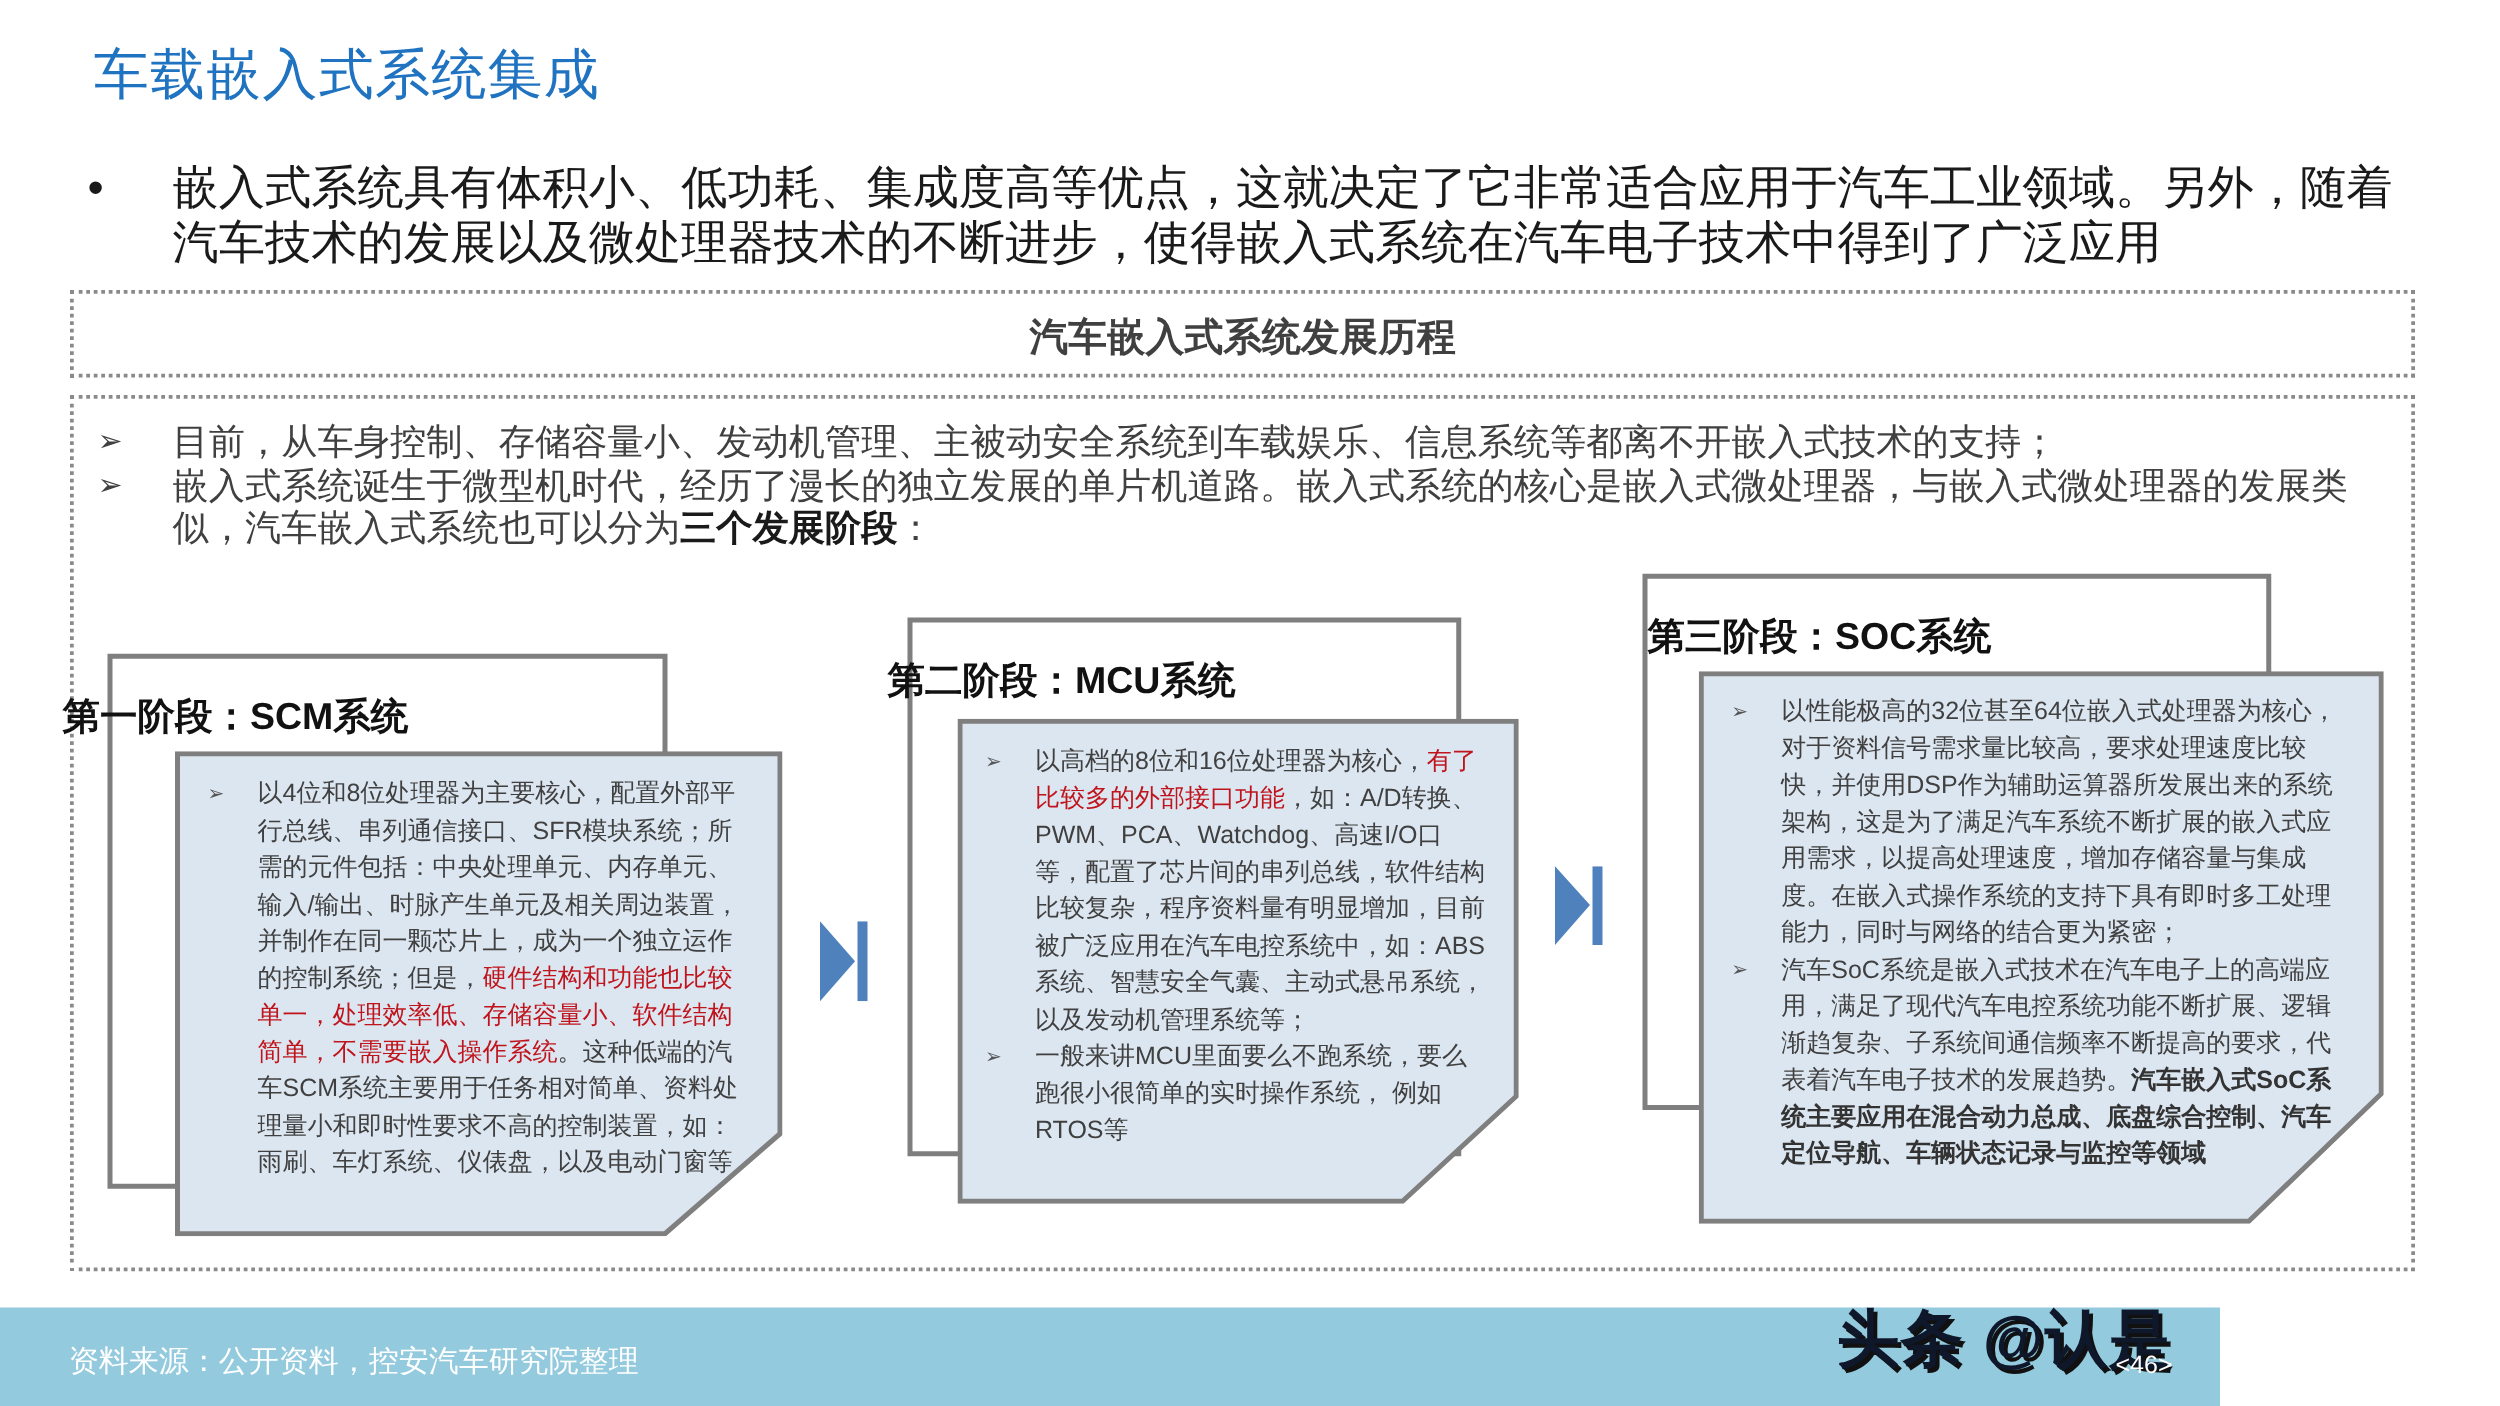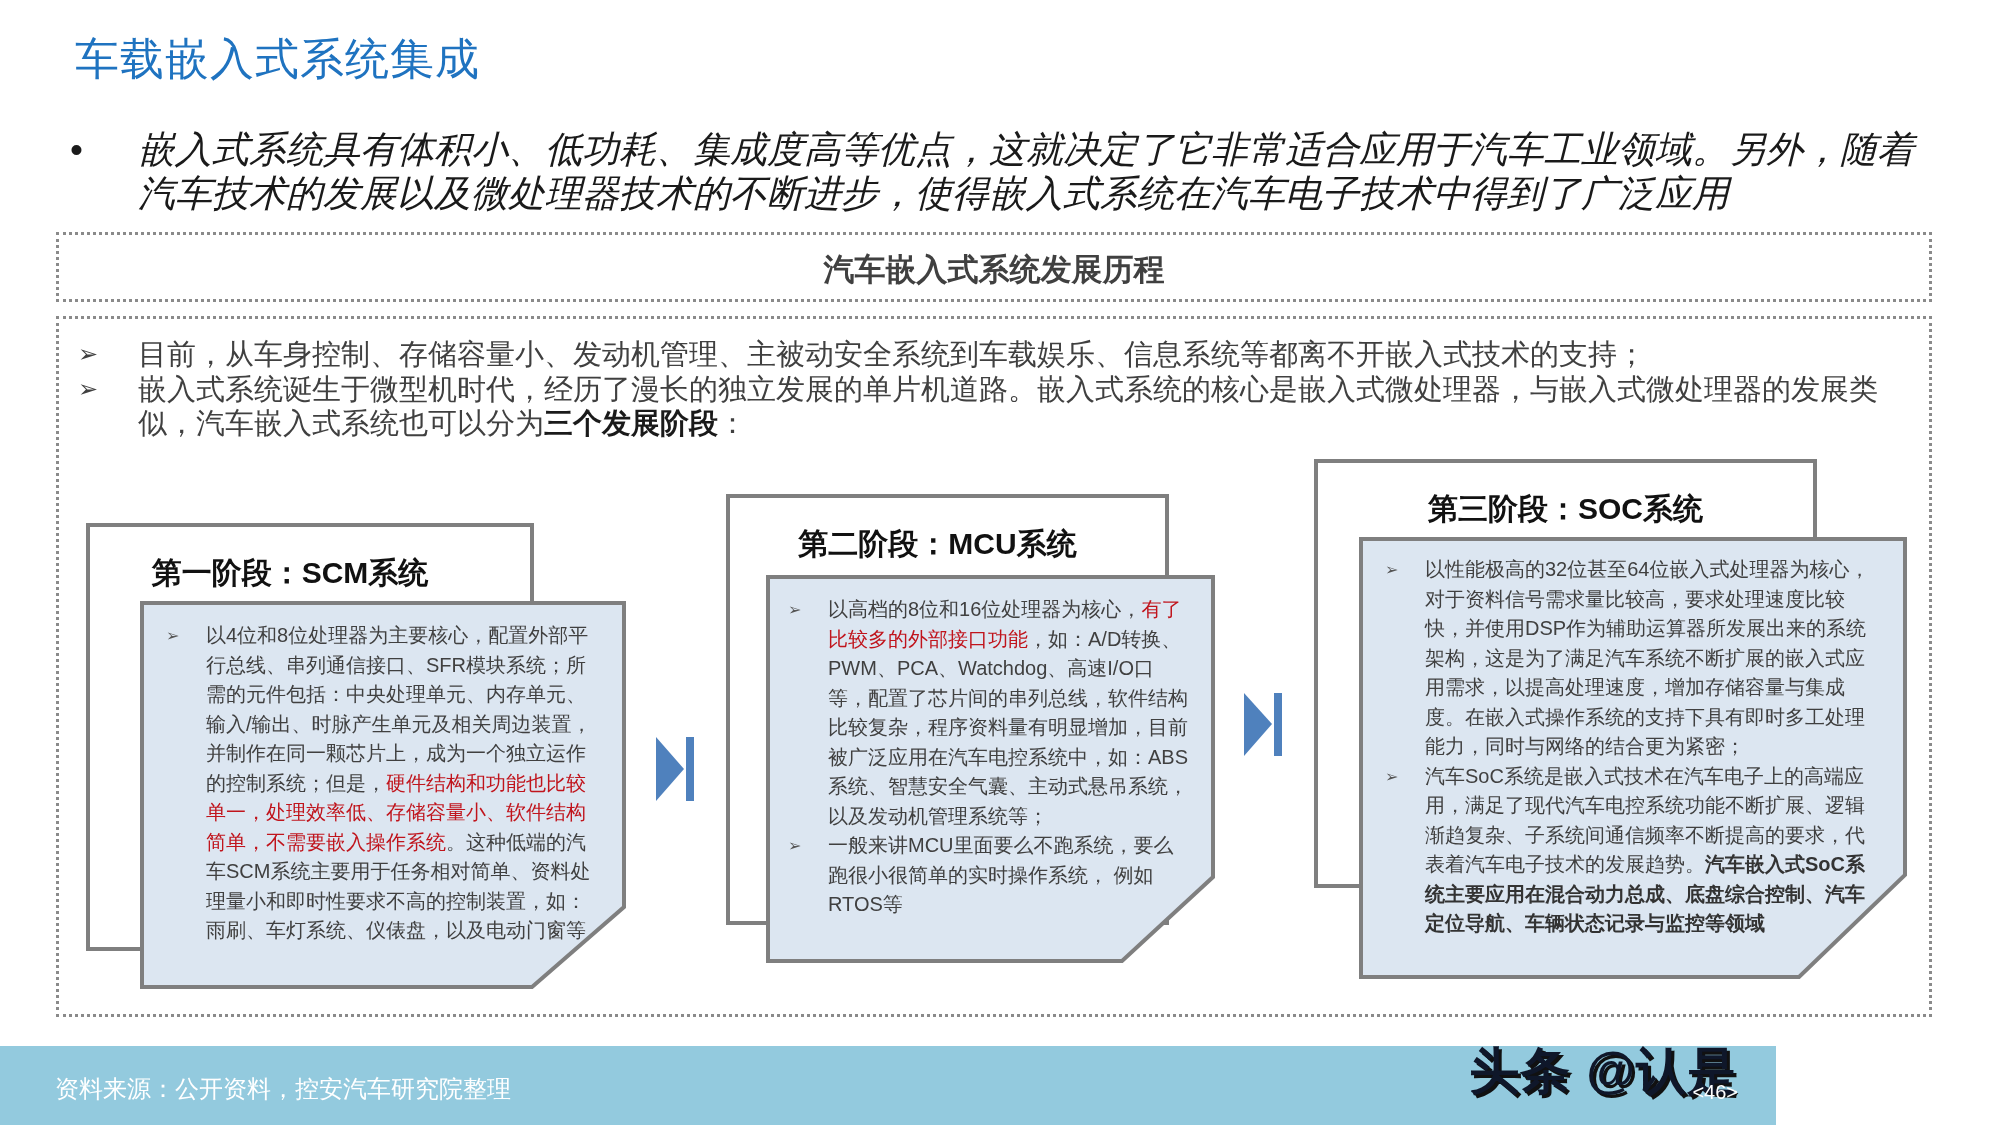--- a/index.html
+++ b/index.html
@@ -11,37 +11,37 @@
   }
   .abs { position:absolute; }
   #page-title {
     left:75px; top:30px; font-size:44px; font-weight:normal; color:#1f73c0;
     letter-spacing:1px; white-space:nowrap;
   }
   #intro {
     left:70px; top:128px; width:1880px; font-size:37px; line-height:44px; color:#1a1a1a;
   }
   #intro .dot { position:absolute; left:0; top:0; width:40px; }
-  #intro .txt { margin-left:68px;font-style:italic; }
+  #intro .txt { margin-left:68px; }
   .dashbox {
     border:3px dotted #8a8a8a; box-sizing:border-box;
   }
   #hdr-box { left:56px; top:232px; width:1876px; height:70px; }
   #hdr-title {
     position:absolute; left:0; right:0; top:14px; text-align:center;
     font-size:31px; font-weight:bold; color:#404040;
   }
   #main-box { left:56px; top:316px; width:1876px; height:701px; }
   .sub { position:absolute; left:78px; font-size:29px; line-height:34px; color:#404040; }
   .sub .arr { position:absolute; left:0; top:0; font-size:24px; color:#404040; }
   .sub .t { margin-left:60px; display:block; }
   .sub b { color:#1a1a1a; }
   .outer { position:absolute; background:#fff; border:4px solid #7f7f7f; box-sizing:border-box; }
   .stage-title {
-    position:absolute; left:0; right:0; text-align:center;
+    position:absolute; left:0; right:0; text-align:left;
     font-size:30px; font-weight:bold; color:#111; white-space:nowrap;
   }
   .inner { position:absolute; }
   .inner svg { position:absolute; left:0; top:0; }
   .inner .content {
     position:absolute; font-size:20px; line-height:29.5px; color:#404040;
   }
   .inner .item { position:relative; padding-left:48px; }
   .inner .item .arr { position:absolute; left:8px; top:0; font-size:16px; color:#555; }
   .red { color:#c0141c; }

